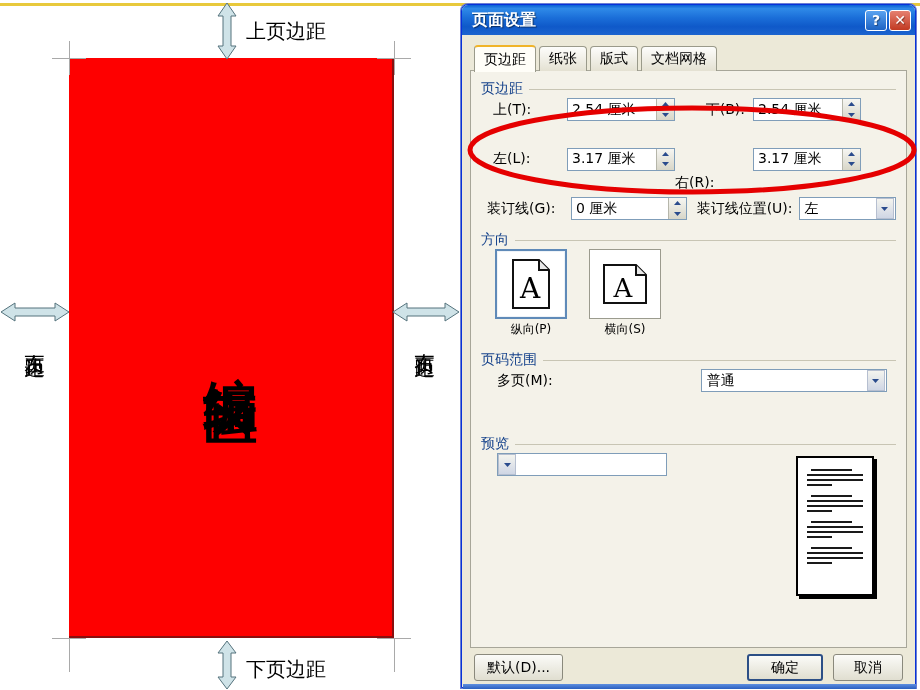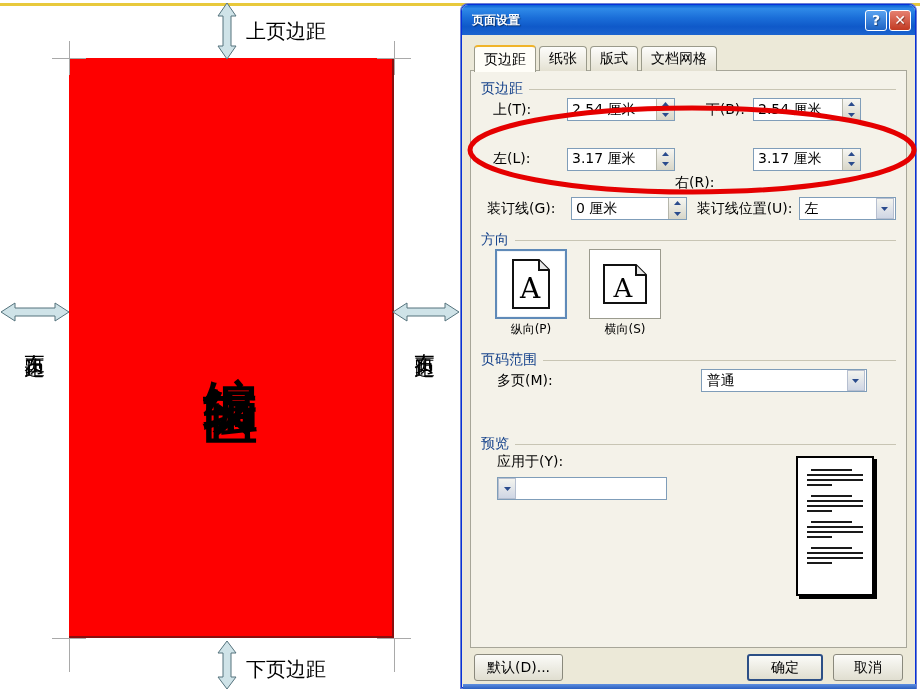--- a/index.html
+++ b/index.html
@@ -65,21 +65,21 @@
     border-radius: 7px 7px 0 0;
     box-shadow: 0 0 0 1px #6a7fd4;
   }
   .titlebar {
     height: 30px; border-radius: 6px 6px 0 0;
     background: linear-gradient(to bottom,#0a5fd4 0%,#2f8ae8 12%,#1b6fd9 42%,#0f59c9 72%,#1c64cf 100%);
     display: flex; align-items: center; padding: 0 4px 0 10px;
     position: relative;
   }
   .title-text {
-    color: #fff; font-size: 12px; font-weight: 700;
+    color: #fff; font-size: 16px; font-weight: 700;
     font-family: "DejaVu Sans", "Liberation Sans", sans-serif;
     text-shadow: 1px 1px 1px rgba(0,0,0,.5);
     flex: 1;
   }
   .tbtn {
     width: 22px; height: 21px; margin-left: 2px; border-radius: 3px;
     border: 1px solid #ffffff; display: flex; align-items: center;
     justify-content: center; color: #fff; font-size: 14px; font-weight: 700;
     font-family: "DejaVu Sans", "Liberation Sans", sans-serif;
     text-shadow: 1px 1px 1px rgba(0,0,0,.4);
@@ -405,37 +405,36 @@
             </div>
           </div>
         </div>
 
         <div style="margin-top:12px;">
           <div class="grp-title">页码范围</div>
           <div class="grp-rule"></div>
 
           <div class="row" style="padding-left:16px;">
             <div class="fld-label">多页(M):</div>
-            <div class="combo" style="width:166px; margin-left:148px;">
+            <div class="combo" style="width:186px; margin-left:148px;">
               <div class="ctext">普通</div>
               <div class="carrow">
                   <svg width="9" height="6" viewBox="0 0 9 6">
                     <polygon points="4.5,5 1,1 8,1" fill="#2a4b8d"></polygon>
                   </svg>
                 </div>
             </div>
           </div>
         </div>
 
         <div style="margin-top:42px; position:relative;">
           <div class="grp-title">预览</div>
           <div class="grp-rule"></div>
 
           <div style="padding-left:16px; margin-top:6px;">
-            <div class="fld-label">应用于(Y):</div>
             <div class="combo" style="width:170px; margin-top:6px;">
               <div class="carrow">
                   <svg width="9" height="6" viewBox="0 0 9 6">
                     <polygon points="4.5,5 1,1 8,1" fill="#2a4b8d"></polygon>
                   </svg>
                 </div>
             </div>
           </div>
 
           <div class="thumb">

